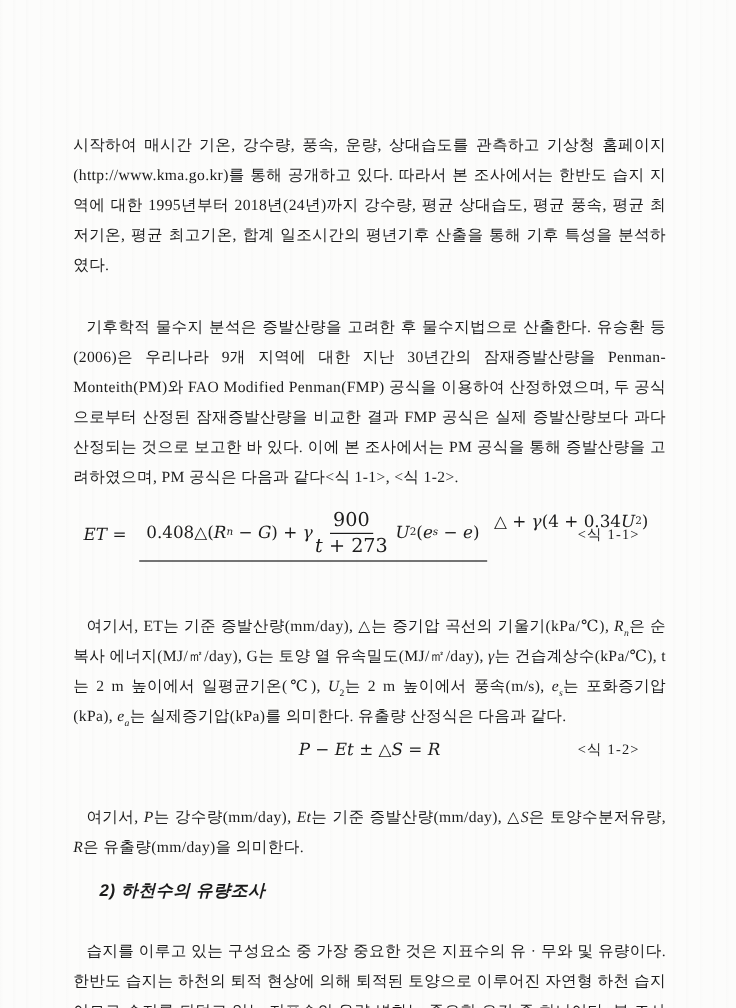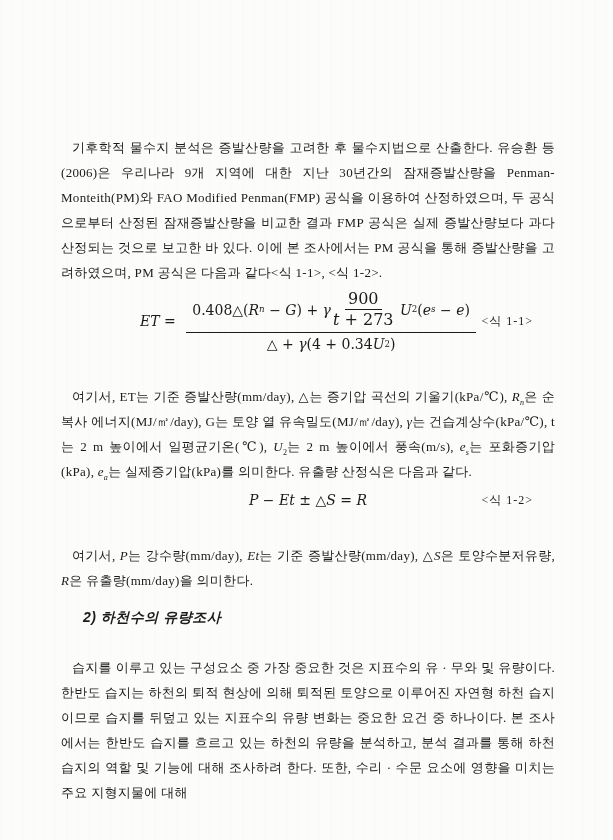--- a/index.html
+++ b/index.html
@@ -38,21 +38,21 @@
     align-items:center;
     justify-content:center;
     font-family:"DejaVu Serif","Liberation Serif",serif;
     font-size:14px;
     letter-spacing:0;
   }
   .equation-row.eq1{height:72px;}
   .equation-row.eq2{height:32px;}
   .eq-math{display:flex;align-items:center;}
   .eq-lhs{margin-right:6px;white-space:pre;}
-  .bigfrac{display:inline-flex;flex-direction:column;align-items:center;}
+  .bigfrac{display:inline-flex;flex-direction:row;align-items:flex-start;}
   .bignum,.bigden{display:flex;align-items:center;padding:0 6px;white-space:pre;}
   .bignum{border-bottom:1.2px solid #1b1b1b;padding-bottom:3px;}
   .bigden{padding-top:3px;}
   .frac{
     display:inline-flex;flex-direction:column;align-items:center;
     font-size:16px;line-height:1.15;margin:0 2px;vertical-align:middle;
   }
   .frac .fnum{border-bottom:1px solid #1b1b1b;padding:0 3px 1px;white-space:pre;}
   .frac .fden{padding-top:1px;white-space:pre;}
   .eq-label{
@@ -88,20 +88,21 @@
     color:#222;
   }
 </style>
 </head>
 <body>
 
 <div class="scan-texture"></div>
 
 <div class="page">
 
+  <p class="body-text">시작하여 매시간 기온, 강수량, 풍속, 운량, 상대습도를 관측하고 기상청 홈페이지(http://www.kma.go.kr)를 통해 공개하고 있다. 따라서 본 조사에서는 한반도 습지 지역에 대한 1995년부터 2018년(24년)까지 강수량, 평균 상대습도, 평균 풍속, 평균 최저기온, 평균 최고기온, 합계 일조시간의 평년기후 산출을 통해 기후 특성을 분석하였다.</p>
 
   <p class="body-text indent">기후학적 물수지 분석은 증발산량을 고려한 후 물수지법으로 산출한다. 유승환 등(2006)은 우리나라 9개 지역에 대한 지난 30년간의 잠재증발산량을 Penman-Monteith(PM)와 FAO Modified Penman(FMP) 공식을 이용하여 산정하였으며, 두 공식으로부터 산정된 잠재증발산량을 비교한 결과 FMP 공식은 실제 증발산량보다 과다 산정되는 것으로 보고한 바 있다. 이에 본 조사에서는 PM 공식을 통해 증발산량을 고려하였으며, PM 공식은 다음과 같다&lt;식 1-1&gt;, &lt;식 1-2&gt;.</p>
 
   <div class="equation-row eq1">
     <span class="eq-math">
       <span class="eq-lhs"><span class="it">ET</span><span> = </span></span>
       <span class="bigfrac">
         <span class="bignum"><span>0.408△(</span><span class="it">R</span><sub class="it">n</sub><span> − </span><span class="it">G</span><span>) + </span><span class="it">γ</span><span class="frac"><span class="fnum"><span>900</span></span><span class="fden"><span class="it">t</span><span> + 273</span></span></span><span> </span><span class="it">U</span><sub>2</sub><span>(</span><span class="it">e</span><sub class="it">s</sub><span> − </span><span class="it">e</span><span>)</span></span>
         <span class="bigden"><span>△ + </span><span class="it">γ</span><span>(4 + 0.34</span><span class="it">U</span><sub>2</sub><span>)</span></span>
       </span>

